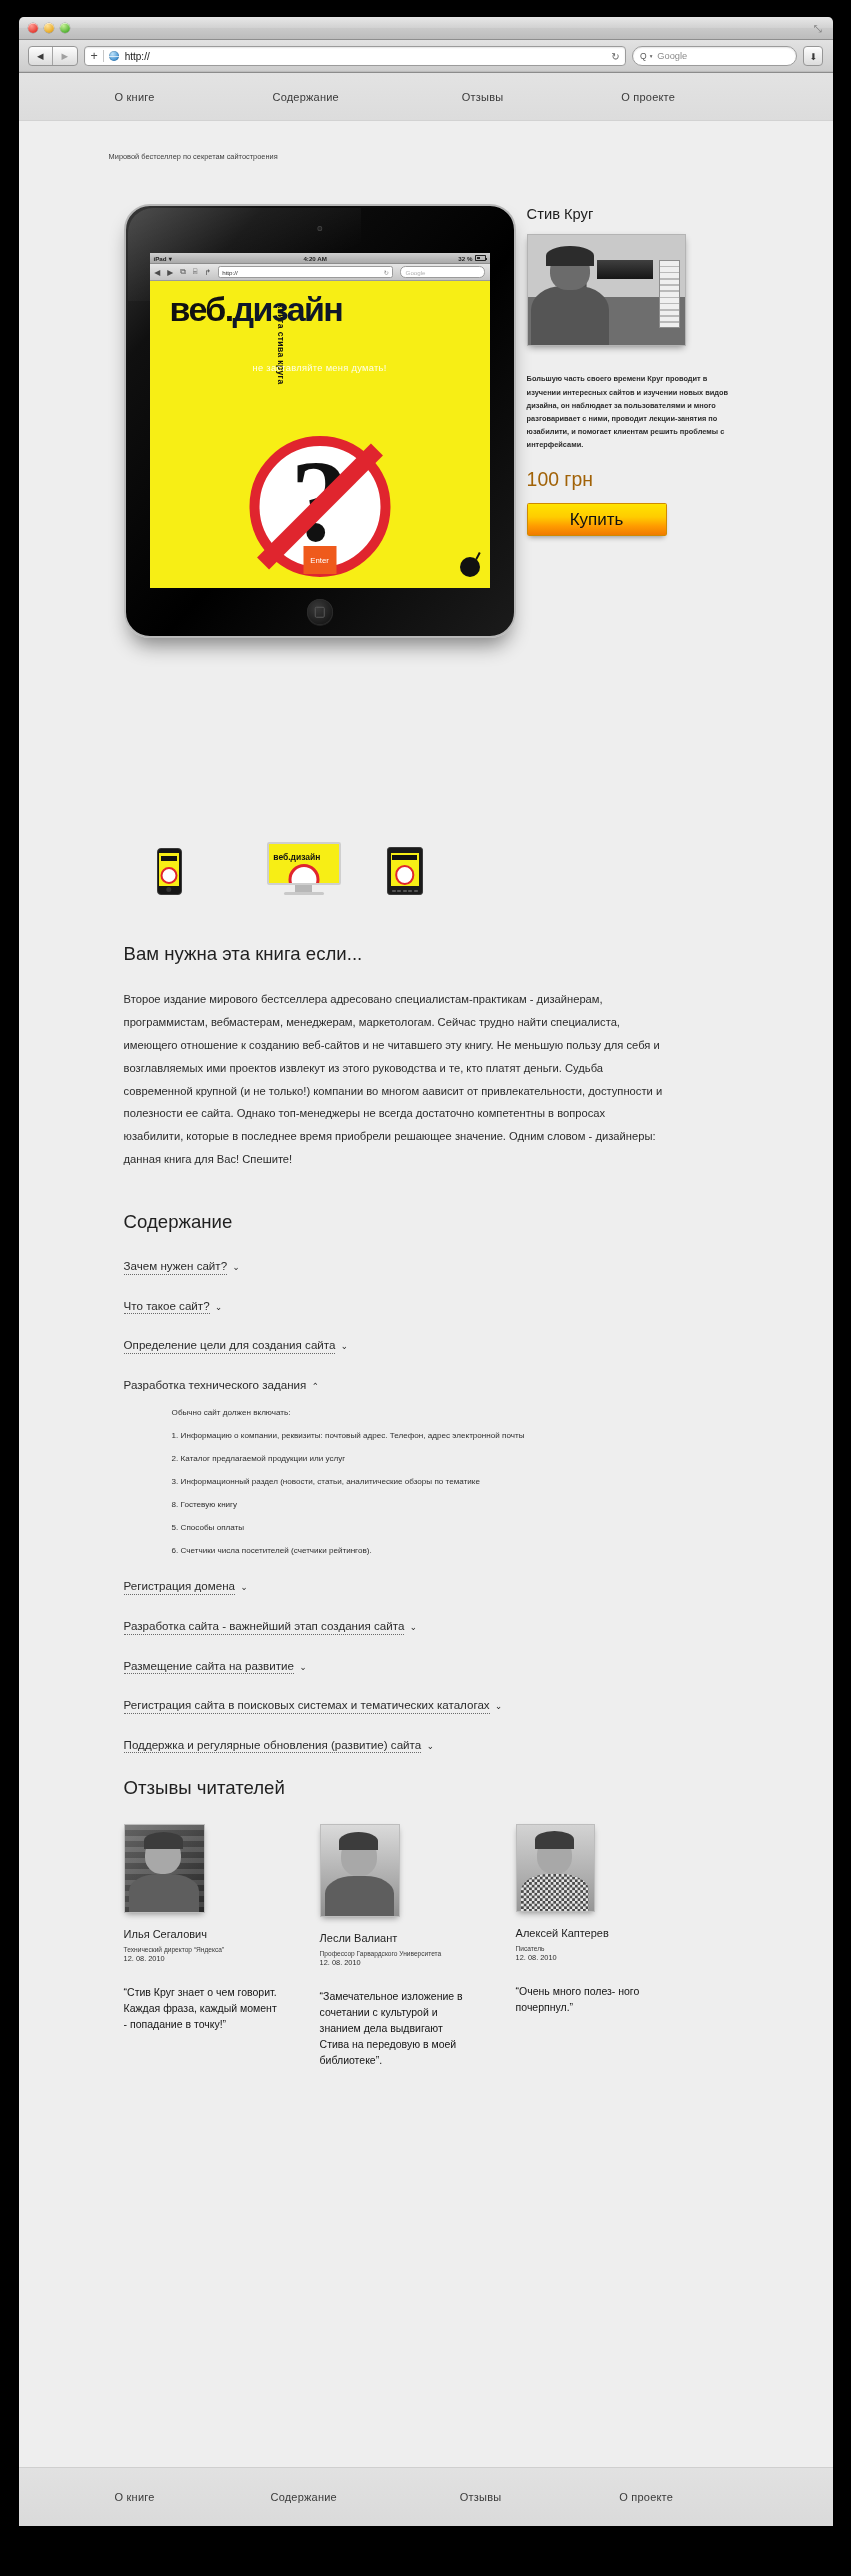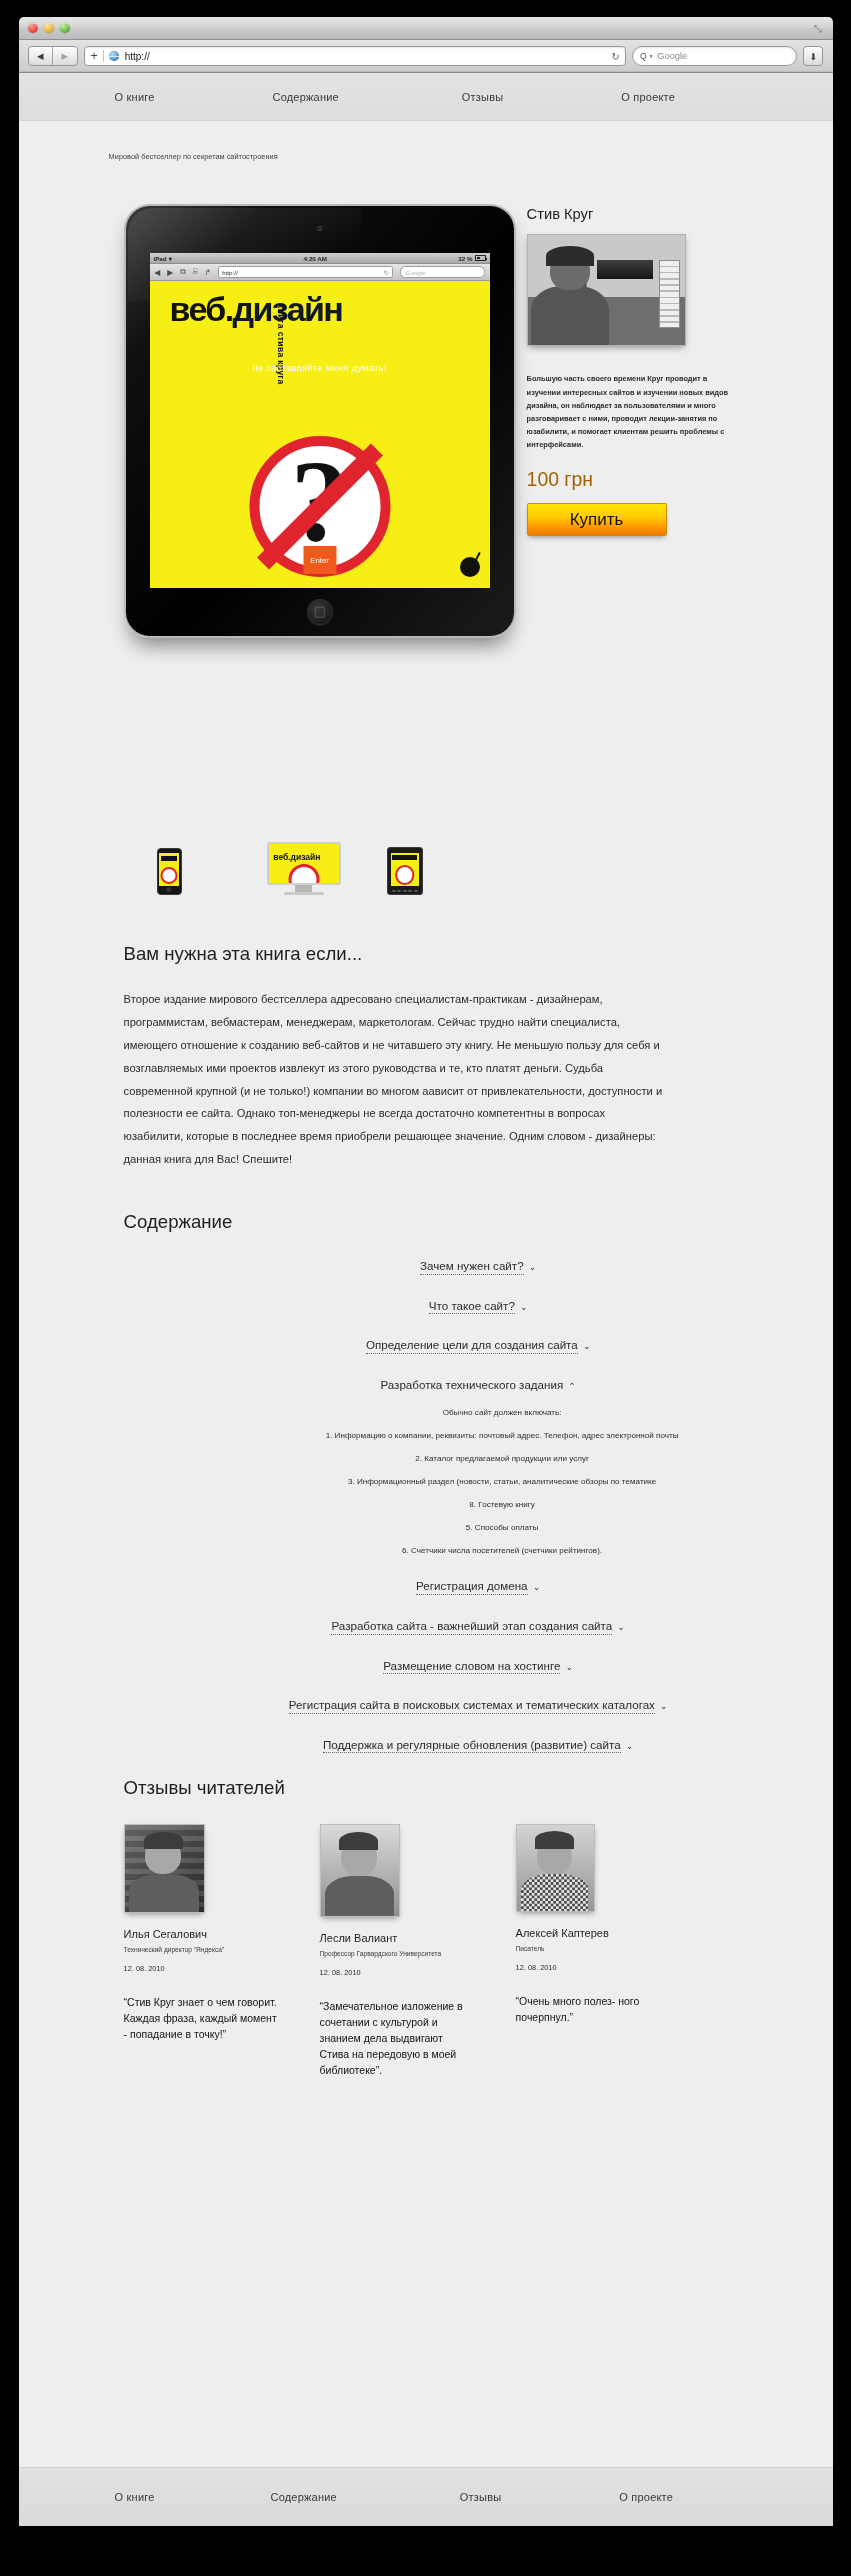--- a/index.html
+++ b/index.html
@@ -267,21 +267,21 @@
   #thumb-kindle .keys{display:flex;gap:1.6px;justify-content:center;margin-top:3.9px;}
   #thumb-kindle .keys i{width:3.9px;height:2.3px;background:#555;border-radius:0.8px;display:block;}
 
   
   #desc-section{ padding: 0 0 0 105px; margin-top: 782px; }
   .h2{ font-size:18.6px; color:#1f1f1f; font-weight:400; }
   #desc-body{ margin-top:23px; width:543px; font-size:11.2px; line-height:2.05; color:#2b2b2b; }
 
   
   #contents-section{ padding-left:105px; margin-top:40px; }
-  #contents-list{ margin-top:25.6px;text-align:center; }
+  #contents-list{ margin-top:25.6px; }
   .toc-item{ margin-bottom:24px; }
   .toc-head{ display:inline-flex; align-items:baseline; gap:5.4px; }
   .toc-label{
     font-size:11.6px; color:#2b2b2b;
     border-bottom:0.8px dotted #6a6a6a; padding-bottom:1.6px;
   }
   .toc-caret{ font-size:8.5px; color:#1e1e1e; }
   .toc-panel{ margin-top:15.5px; margin-left:48px; }
   .toc-panel .intro{ font-size:8.1px; color:#2e2e2e; margin-bottom:14.7px;}
   .toc-panel ol{ list-style:none; }
@@ -305,21 +305,21 @@
   .rv-face{position:absolute;left:26%;top:12%;width:46%;height:44%;border-radius:50% 50% 44% 44%;
     background:#a8a8a8;}
   .rv-hair{position:absolute;left:24%;top:7%;width:50%;height:20%;border-radius:50% 50% 0 0;
     background:#3c3c3c;}
   .rv-torso{position:absolute;left:6%;top:56%;width:88%;height:46%;border-radius:42% 42% 0 0;
     background:#5e5e5e;}
   .review:nth-child(3) .rv-torso{
     background: repeating-conic-gradient(#e6e6e6 0 25%, #4a4a4a 0 50%) 0 0/5.4px 5.4px;}
   .rv-name{ margin-top:14.7px; font-size:11px; color:#1f1f1f; }
   .rv-role{ margin-top:6.2px; font-size:6.6px; color:#3a3a3a; }
-  .rv-date{ margin-top:11px; font-size:7.4px; color:#2f2f2f; }
+  .rv-date{ margin-top:1px; font-size:7.4px; color:#2f2f2f; }
   .rv-quote{ margin-top:22px; font-size:10.5px; line-height:1.52; color:#141414; }
 
   
   #footer{
     position:absolute; left:0; bottom:0; width:100%; height:59px;
     background: linear-gradient(to bottom,#e1e1e1,#dadada);
     border-top:0.8px solid #cfcfcf;
     display:flex; align-items:center;
   }
   #footernav .navitem{ }
@@ -519,21 +519,21 @@
 
         <div class="toc-item">
           <span class="toc-head">
             <span class="toc-label">Разработка сайта - важнейший этап создания сайта</span>
             <span class="toc-caret">⌄</span>
           </span>
         </div>
 
         <div class="toc-item">
           <span class="toc-head">
-            <span class="toc-label">Размещение словом на хостинге</span>
+            <span class="toc-label">Размещение сайта на развитие</span>
             <span class="toc-caret">⌄</span>
           </span>
         </div>
 
         <div class="toc-item">
           <span class="toc-head">
             <span class="toc-label">Регистрация сайта в поисковых системах и тематических каталогах</span>
             <span class="toc-caret">⌄</span>
           </span>
         </div>

